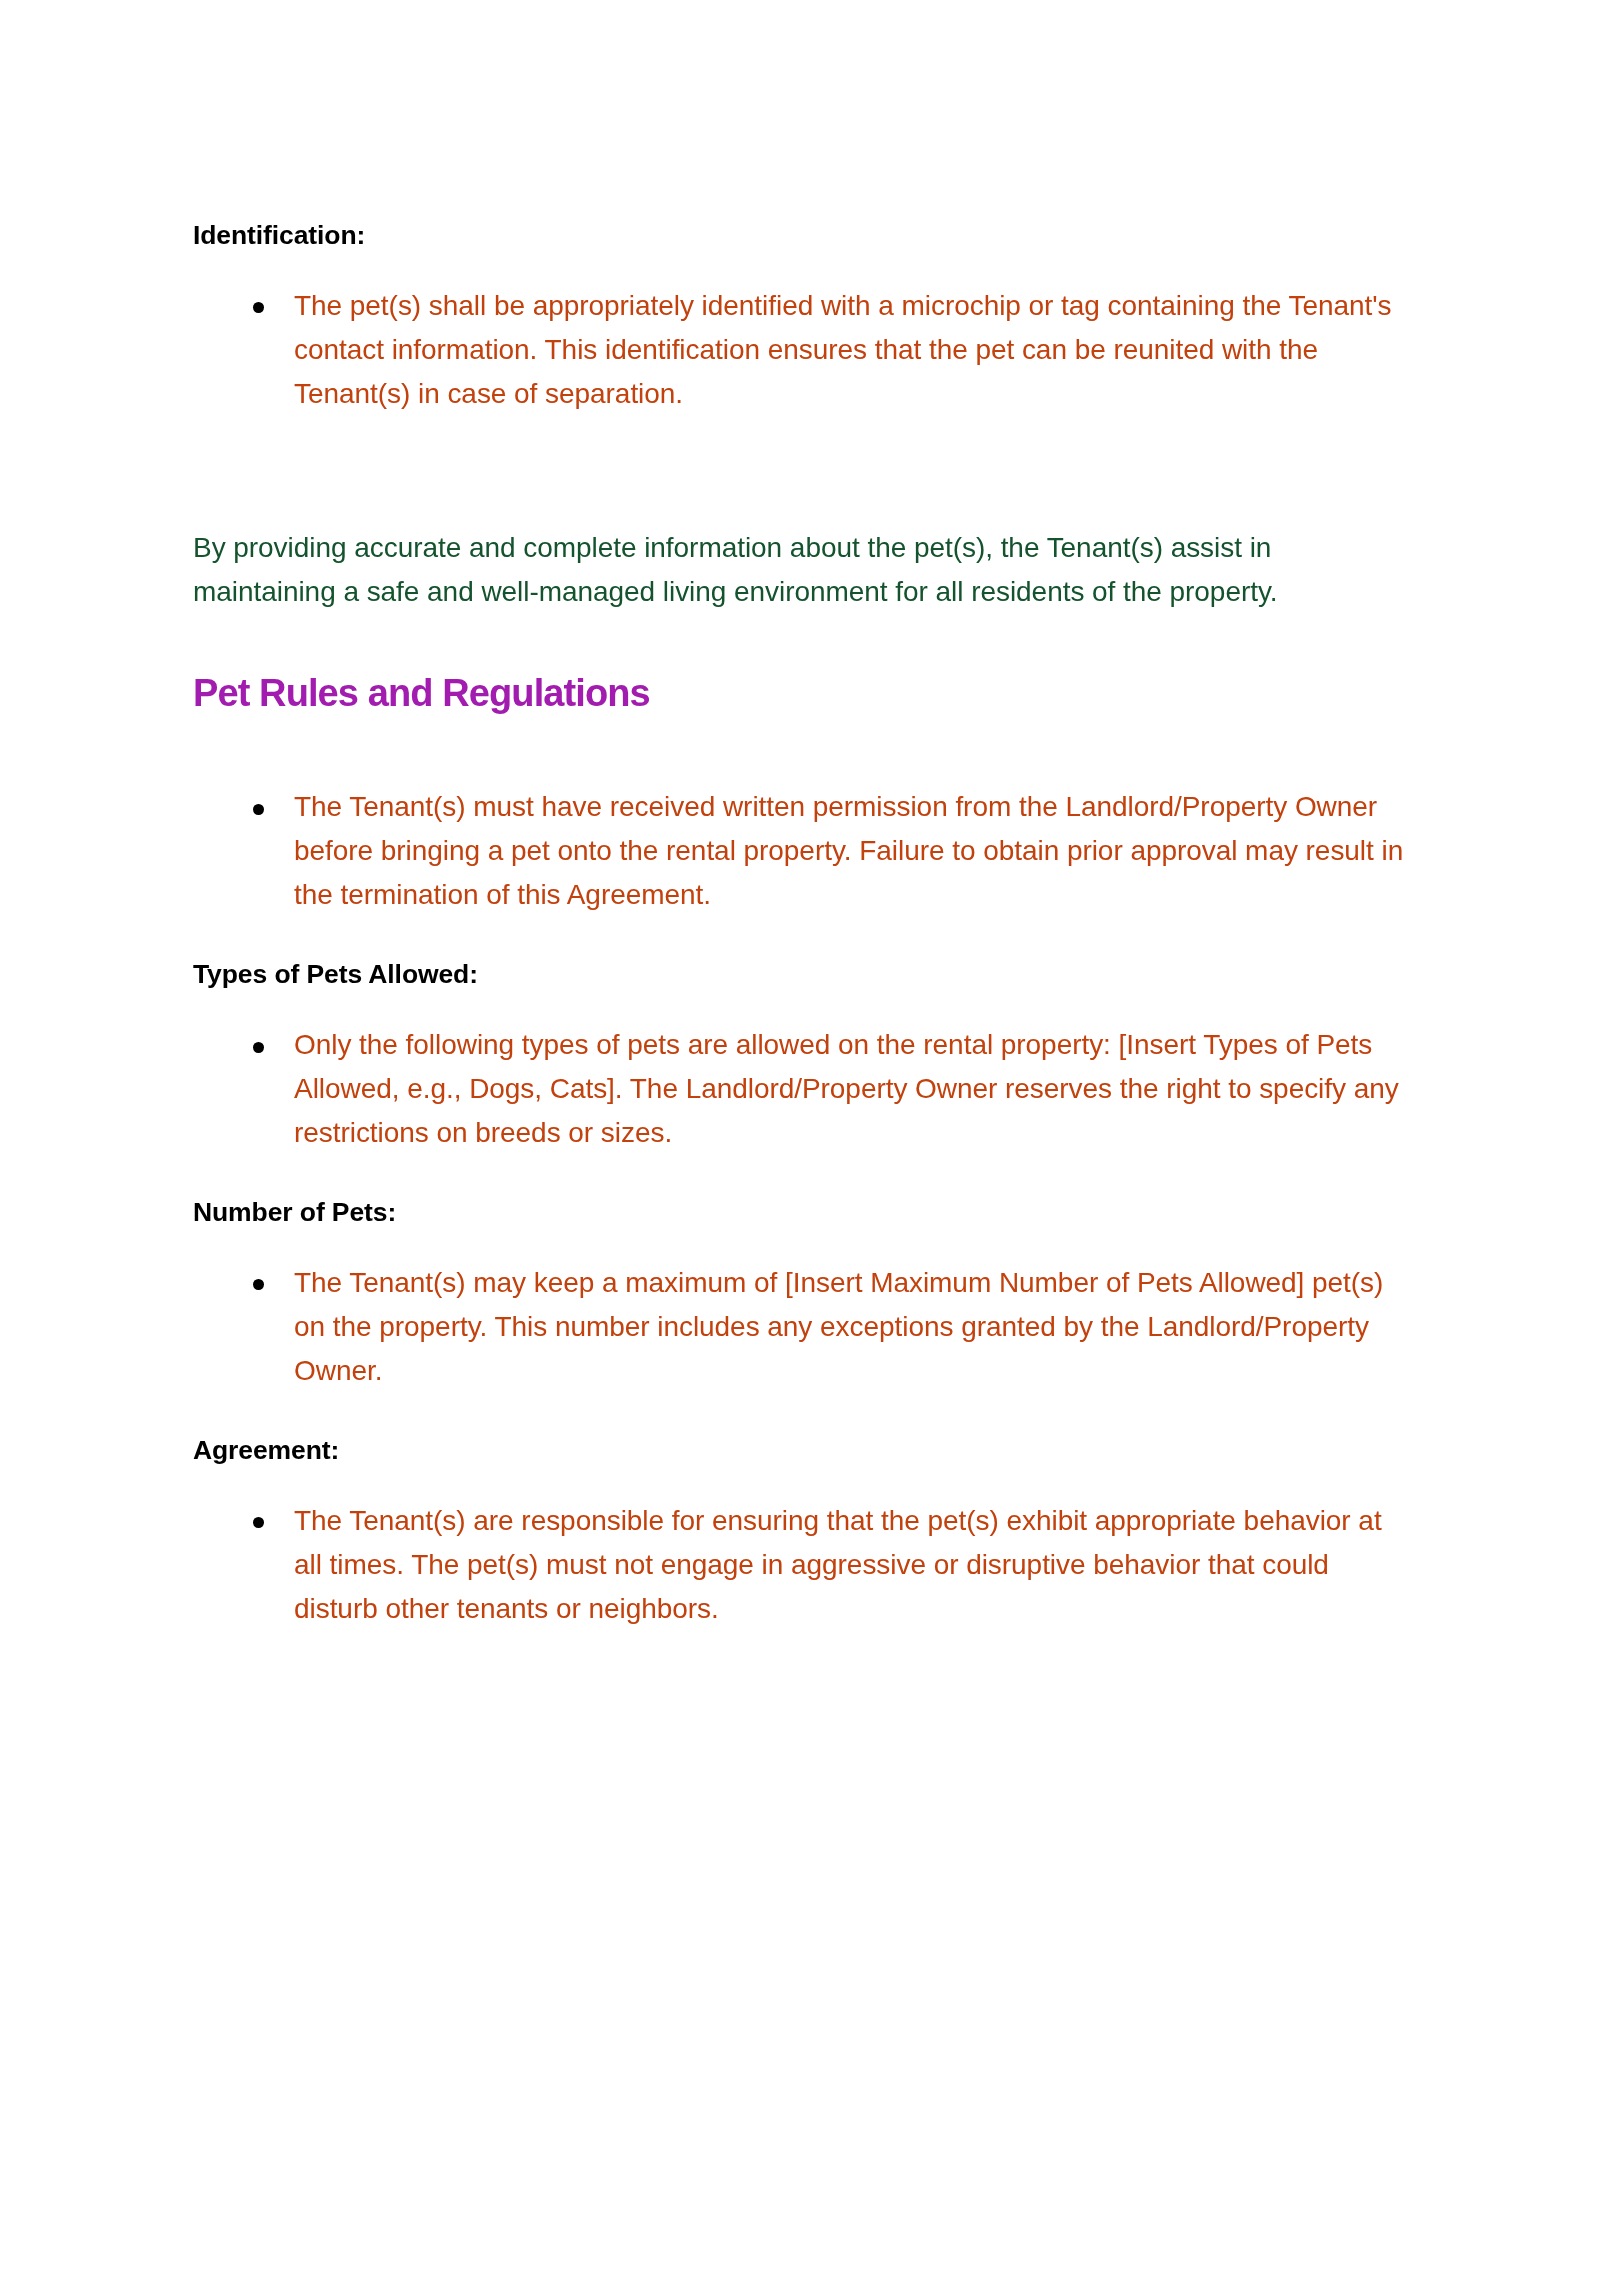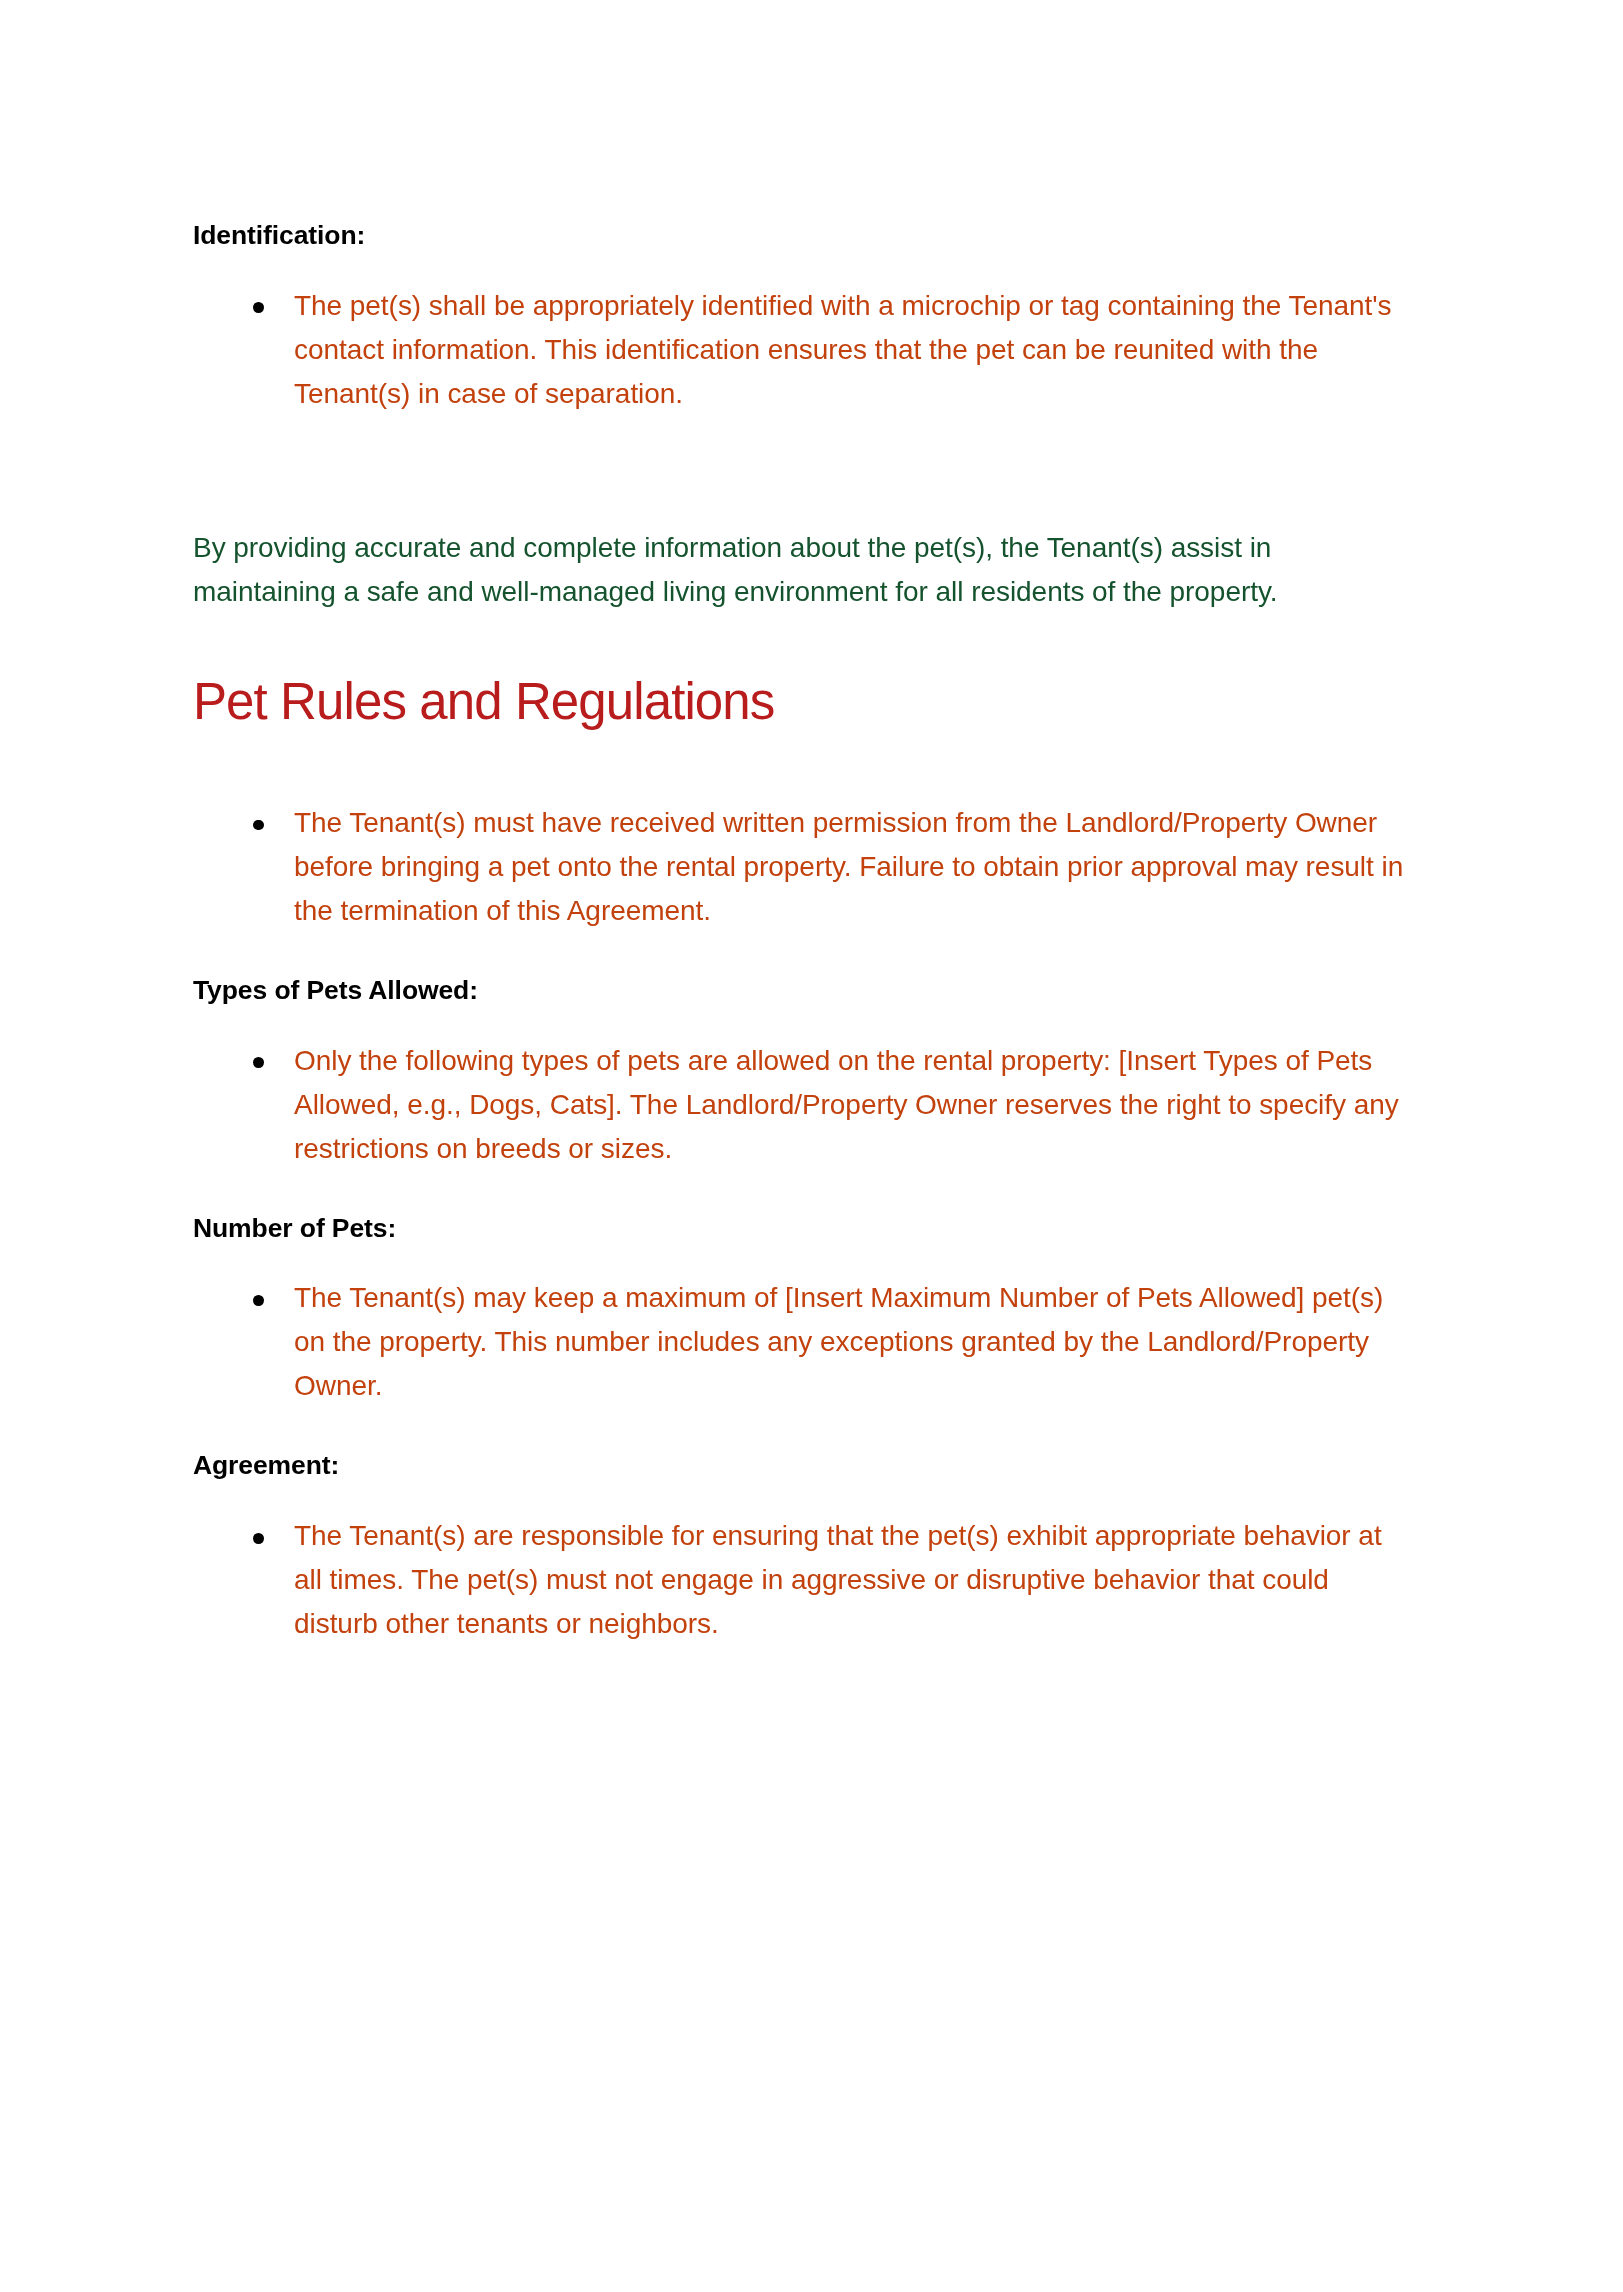--- a/index.html
+++ b/index.html
@@ -34,27 +34,27 @@
     font-size: 26.5px;
     font-weight: bold;
     line-height: 1.35;
     letter-spacing: -0.1px;
     margin: 0;
     padding: 0;
     color: #000000;
   }
   
   .h1 {
-    font-size: 51px;
-    font-weight: normal;
+    font-size: 38px;
+    font-weight: bold;
     line-height: 1.2;
     letter-spacing: -0.9px;
     margin: 0;
     padding: 0;
-    color: #b91c1c;
+    color: #a21caf;
   }
   
   .para {
     font-size: 28px;
     line-height: 44px;
     margin: 0;
     padding: 0;
     color: #14532d;
     letter-spacing: -0.05px;
   }

